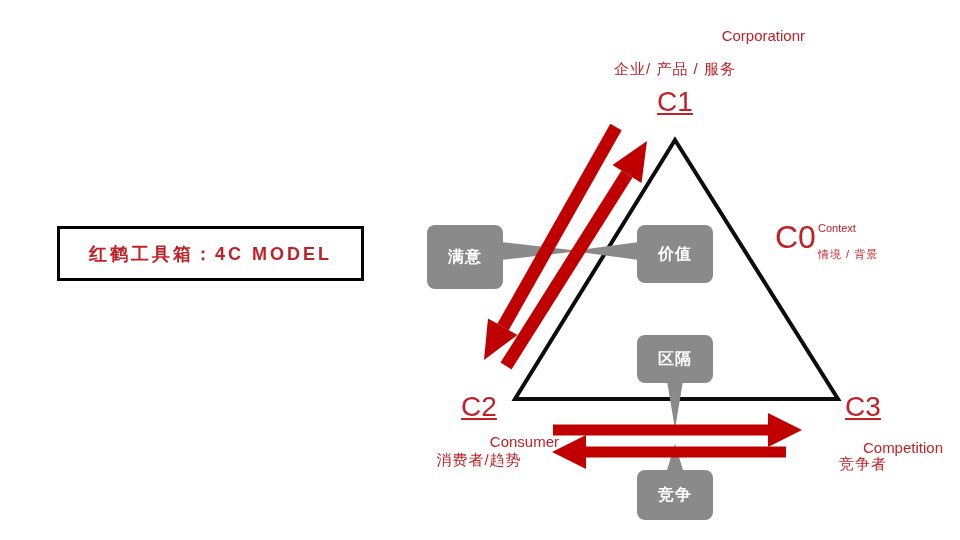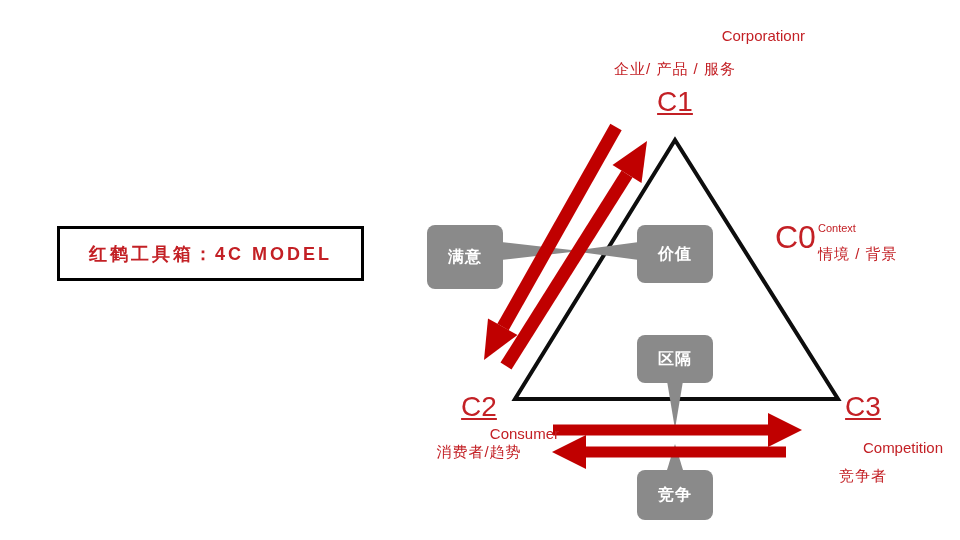--- a/index.html
+++ b/index.html
@@ -31,31 +31,31 @@
   .node-block{position:absolute;text-align:center;color:var(--red-text);}
   .node-block .en{font-size:15px;line-height:16px;text-align:right;}
   .node-block .zh{font-size:15px;line-height:16px;letter-spacing:1px;}
   .node-block .cid{font-size:28px;line-height:30px;text-decoration:underline;}
 
   .c1{left:545px;top:28px;width:260px;}
   .c1 .zh{margin-top:17px;}
   .c1 .cid{margin-top:10px;}
 
   .c2{left:399px;top:392px;width:160px;}
-  .c2 .en{margin-top:4px;}
+  .c2 .en{margin-top:12px;}
   .c2 .zh{margin-top:2px;}
 
   .c3{left:783px;top:392px;width:160px;}
   .c3 .en{margin-top:18px;}
-  .c3 .zh{margin-top:12px;}
+  .c3 .zh{}
 
   .c0-id{position:absolute;left:775px;top:222px;color:var(--red-text);font-size:32px;line-height:30px;}
   .c0-col{position:absolute;left:818px;top:220px;color:var(--red-text);}
   .c0-col .en{font-size:11px;line-height:16px;}
-  .c0-col .zh{font-size:15px;line-height:16px;letter-spacing:1px;margin-top:10px;}
+  .c0-col .zh{font-size:11px;line-height:16px;letter-spacing:1px;margin-top:10px;}
 
   .gbox{
     position:absolute;width:76px;background:var(--gray-box);border-radius:8px;
     display:flex;align-items:center;justify-content:center;
     color:#ffffff;font-size:16px;font-weight:bold;letter-spacing:1px;
   }
   .gbox-satisfaction{left:427px;top:225px;height:64px;}
   .gbox-value{left:637px;top:225px;height:58px;}
   .gbox-segmentation{left:637px;top:335px;height:48px;}
   .gbox-competition{left:637px;top:470px;height:50px;}

